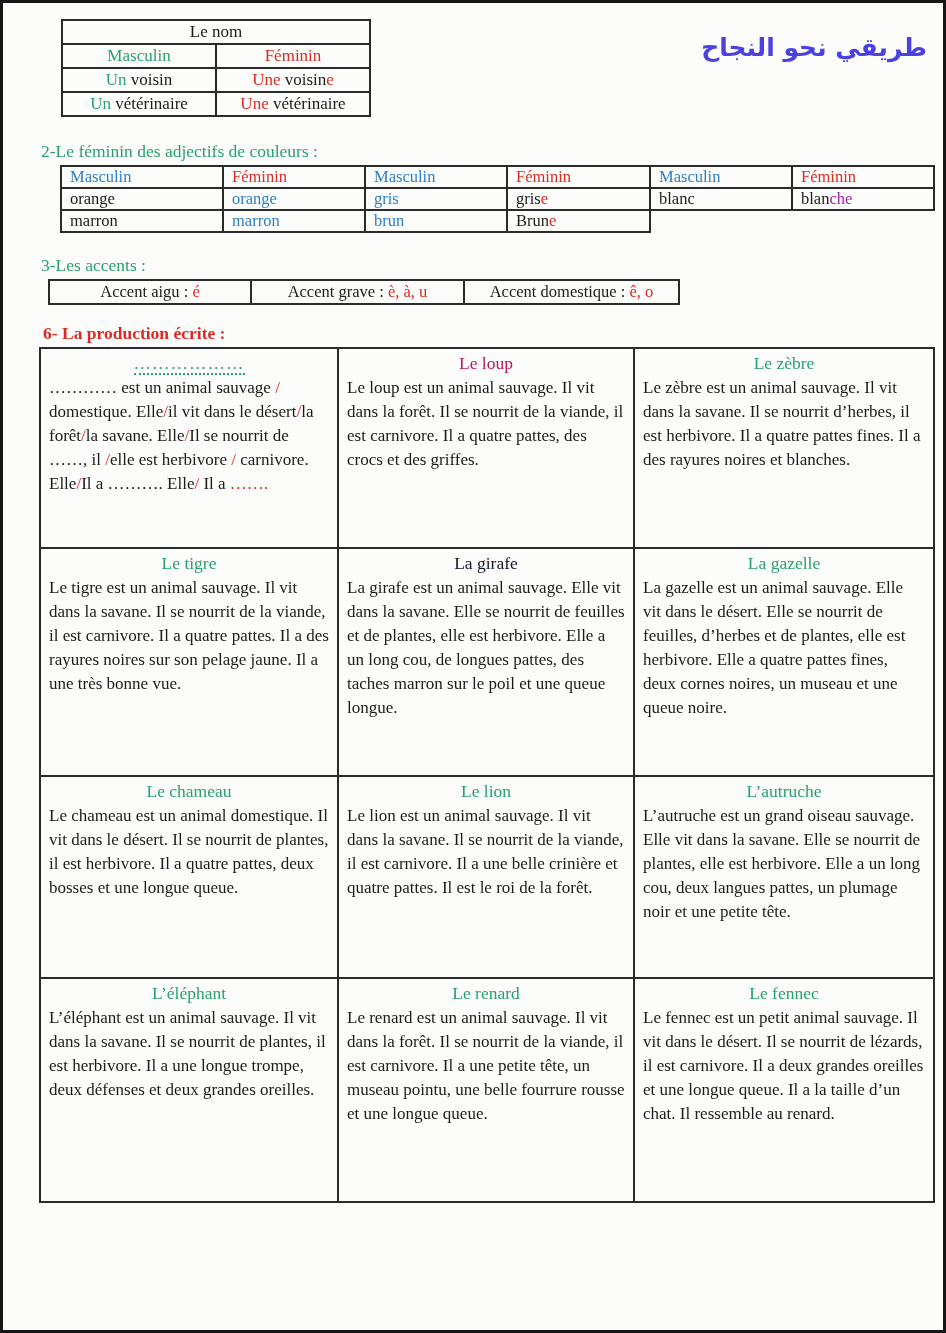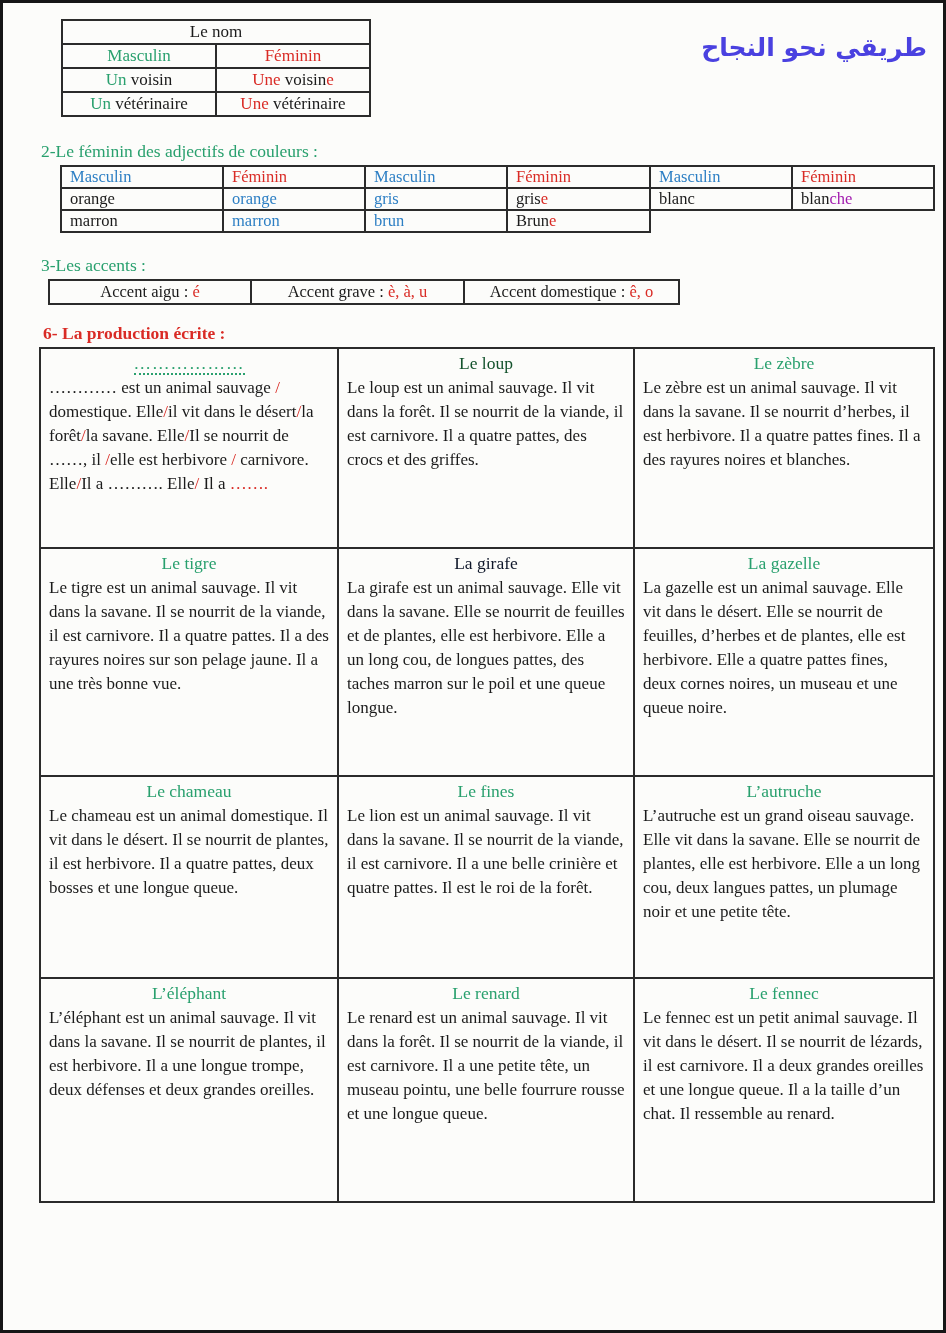--- a/index.html
+++ b/index.html
@@ -140,21 +140,21 @@
       <col style="width:296px">
       <col style="width:300px">
     </colgroup>
   <tbody>
       <tr style="height:200px">
     <td>
       <div class="cell-heading dotted-head"><span style="color: rgb(41, 160, 110);">………………</span></div>
       <div class="cell-body"><span>………… est un animal sauvage </span><span style="color: rgb(217, 43, 37);">/</span><span> domestique. Elle</span><span style="color: rgb(217, 43, 37);">/</span><span>il vit dans le désert</span><span style="color: rgb(217, 43, 37);">/</span><span>la forêt</span><span style="color: rgb(217, 43, 37);">/</span><span>la savane. Elle</span><span style="color: rgb(217, 43, 37);">/</span><span>Il se nourrit de ……, il </span><span style="color: rgb(217, 43, 37);">/</span><span>elle est herbivore </span><span style="color: rgb(217, 43, 37);">/</span><span> carnivore. Elle</span><span style="color: rgb(217, 43, 37);">/</span><span>Il a ………. Elle</span><span style="color: rgb(217, 43, 37);">/</span><span> Il a </span><span style="color: rgb(217, 43, 37);">…….</span></div>
     </td>
     <td>
-      <div class="cell-heading"><span style="color: #14532d;">Le loup</span></div>
+      <div class="cell-heading"><span style="color: #be185d;">Le loup</span></div>
       <div class="cell-body"><span>Le loup est un animal sauvage. Il vit dans la forêt. Il se nourrit de la viande, il est carnivore. Il a quatre pattes, des crocs et des griffes.</span></div>
     </td>
     <td>
       <div class="cell-heading"><span style="color: rgb(41, 160, 110);">Le zèbre</span></div>
       <div class="cell-body"><span>Le zèbre est un animal sauvage. Il vit dans la savane. Il se nourrit d’herbes, il est herbivore. Il a quatre pattes fines. Il a des rayures noires et blanches.</span></div>
     </td>
   </tr>
   <tr style="height:228px">
     <td>
       <div class="cell-heading"><span style="color: rgb(41, 160, 110);">Le tigre</span></div>
@@ -168,21 +168,21 @@
       <div class="cell-heading"><span style="color: rgb(41, 160, 110);">La gazelle</span></div>
       <div class="cell-body"><span>La gazelle est un animal sauvage. Elle vit dans le désert. Elle se nourrit de feuilles, d’herbes et de plantes, elle est herbivore. Elle a quatre pattes fines, deux cornes noires, un museau et une queue noire.</span></div>
     </td>
   </tr>
   <tr style="height:202px">
     <td>
       <div class="cell-heading"><span style="color: rgb(41, 160, 110);">Le chameau</span></div>
       <div class="cell-body"><span>Le chameau est un animal domestique. Il vit dans le désert. Il se nourrit de plantes, il est herbivore. Il a quatre pattes, deux bosses et une longue queue.</span></div>
     </td>
     <td>
-      <div class="cell-heading"><span style="color: rgb(41, 160, 110);">Le fines</span></div>
+      <div class="cell-heading"><span style="color: rgb(41, 160, 110);">Le lion</span></div>
       <div class="cell-body"><span>Le lion est un animal sauvage. Il vit dans la savane. Il se nourrit de la viande, il est carnivore. Il a une belle crinière et quatre pattes. Il est le roi de la forêt.</span></div>
     </td>
     <td>
       <div class="cell-heading"><span style="color: rgb(41, 160, 110);">L’autruche</span></div>
       <div class="cell-body"><span>L’autruche est un grand oiseau sauvage. Elle vit dans la savane. Elle se nourrit de plantes, elle est herbivore. Elle a un long cou, deux langues pattes, un plumage noir et une petite tête.</span></div>
     </td>
   </tr>
   <tr style="height:224px">
     <td>
       <div class="cell-heading"><span style="color: rgb(41, 160, 110);">L’éléphant</span></div>

